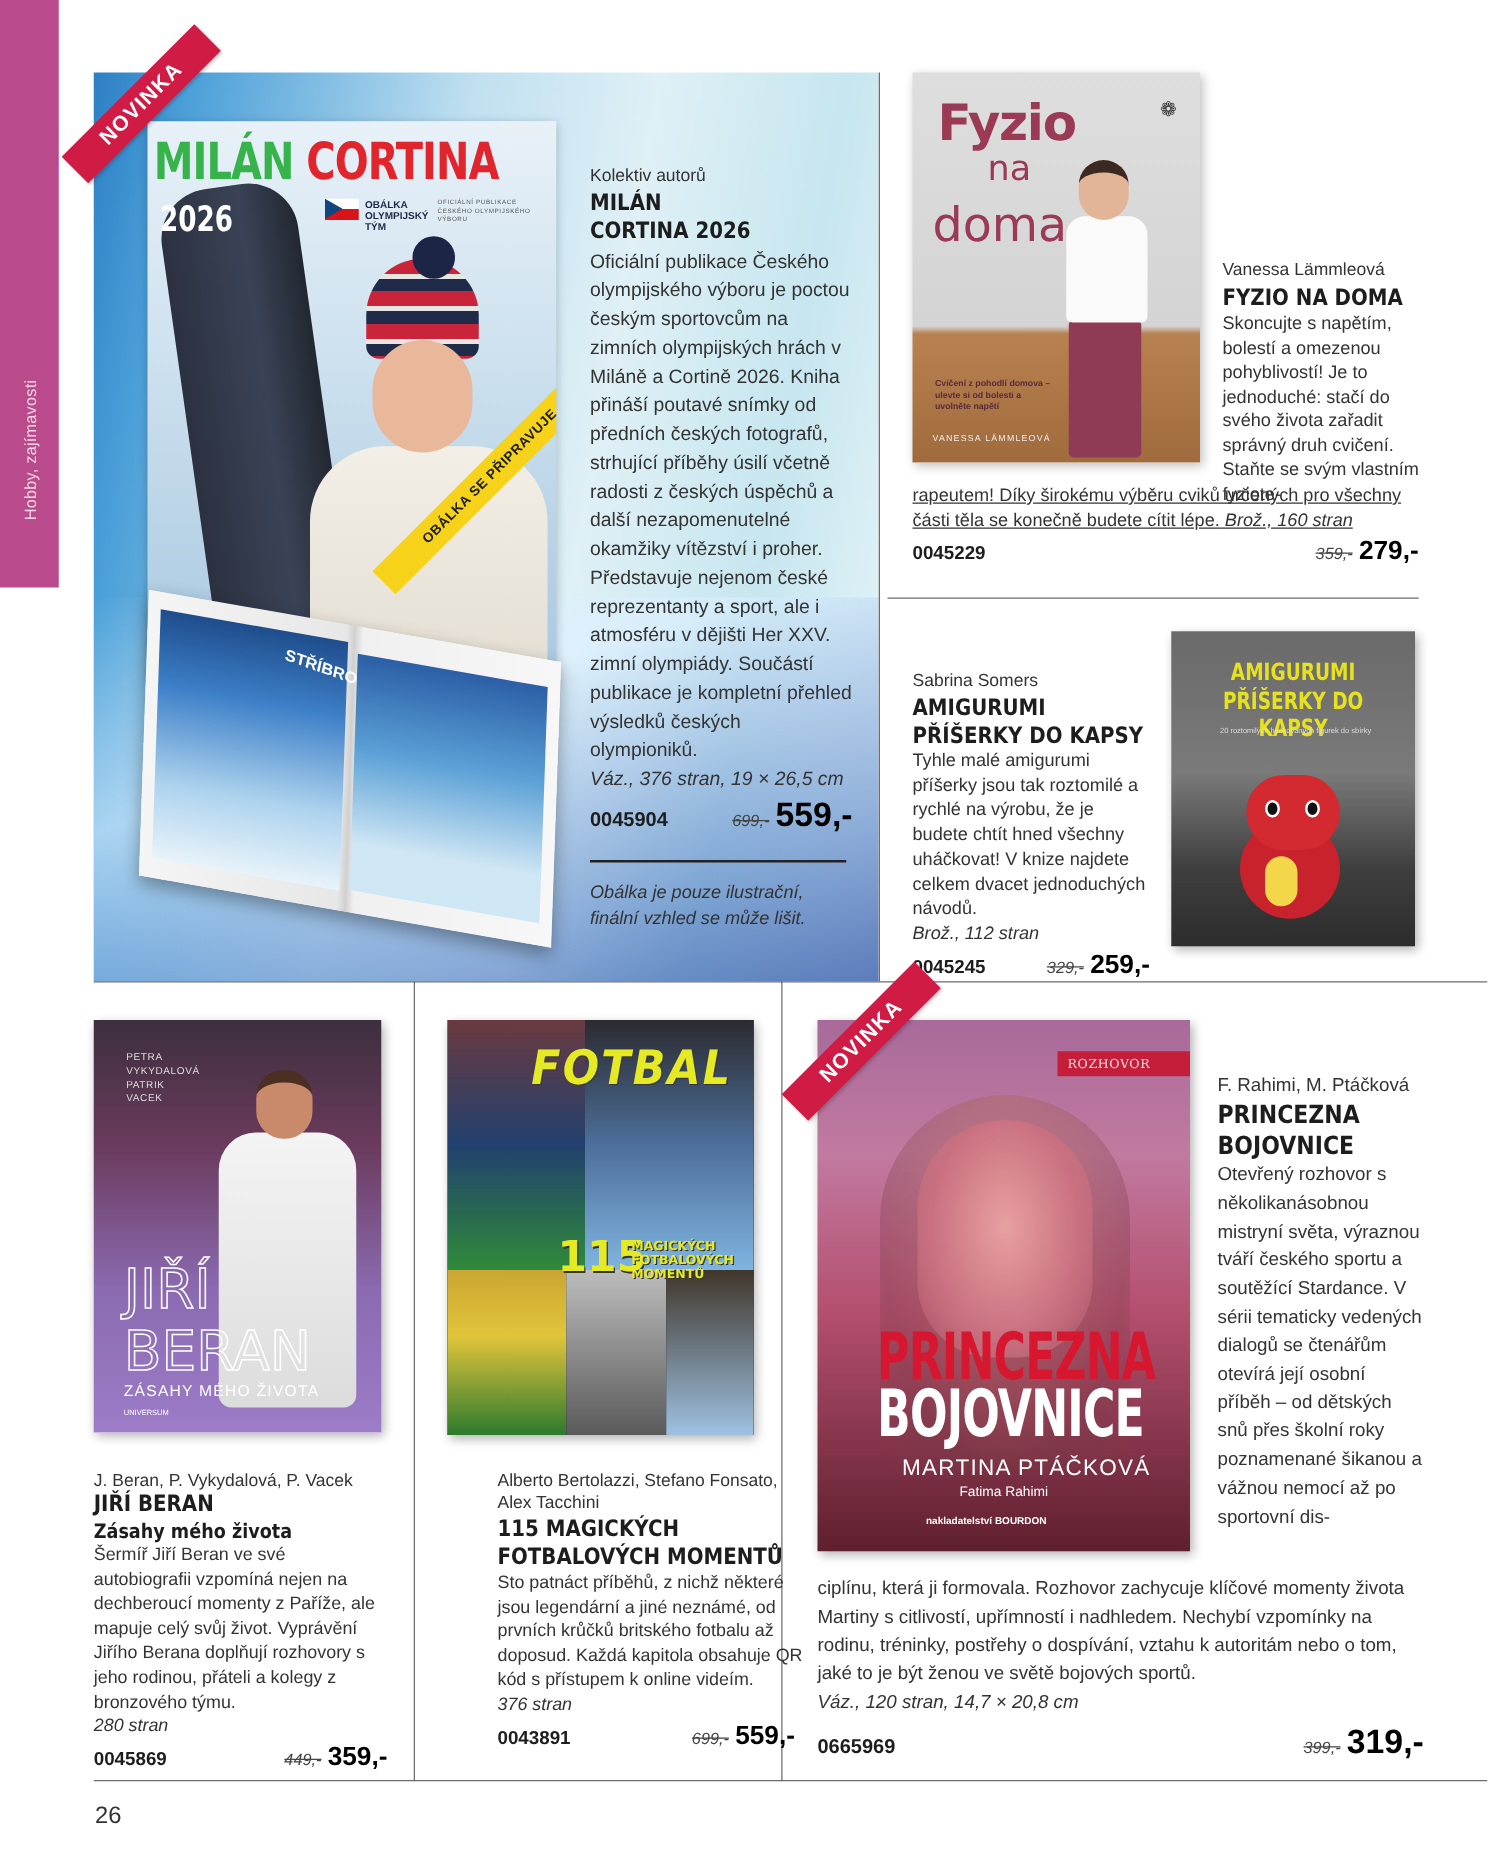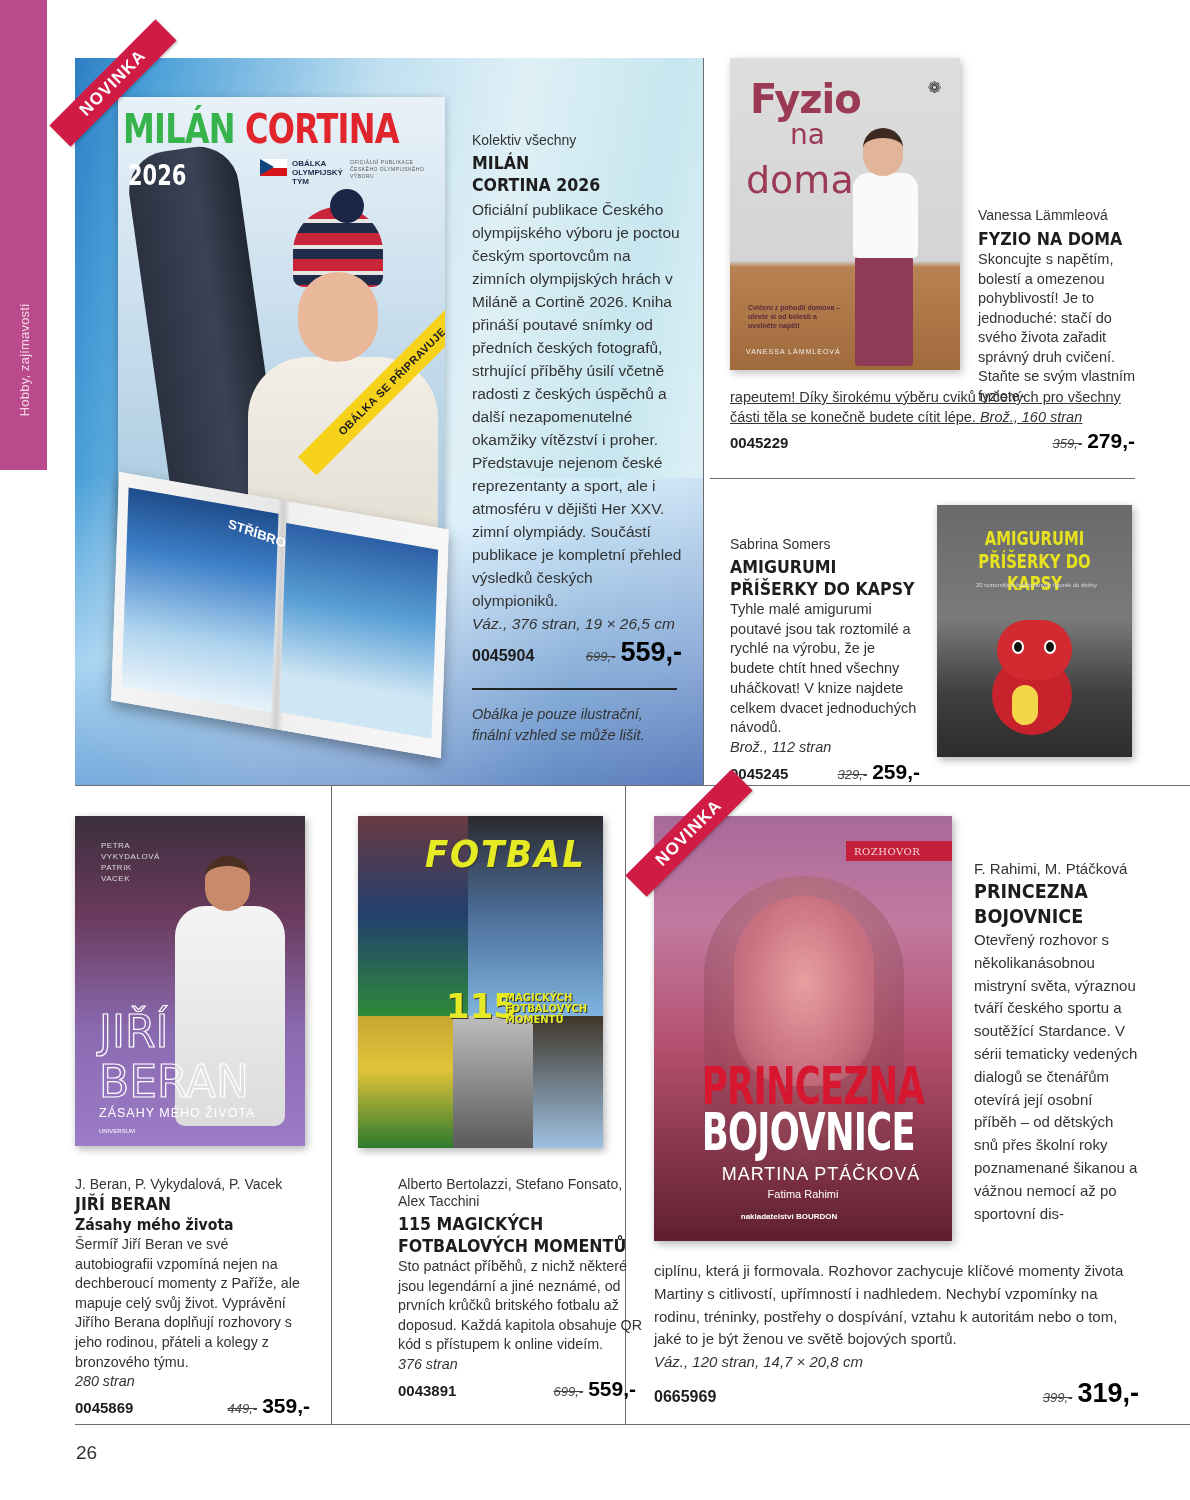--- a/index.html
+++ b/index.html
@@ -179,21 +179,21 @@
   <div class="page-l"></div>
   <div class="page-r"></div>
   <div class="stribro">STŘÍBRO</div>
 </div>
 
 <div class="ribbon ribbon-1">
   <span>NOVINKA</span>
 </div>
 
 <div class="feature-text">
-  <div class="author">Kolektiv všechny</div>
+  <div class="author">Kolektiv autorů</div>
   <div class="title" style="margin-top:3px">MILÁN</div>
   <div class="title">CORTINA 2026</div>
   <div class="desc" style="margin-top:2px">Oficiální publikace Českého olympijského výboru je poctou českým sportovcům na zimních olympijských hrách v Miláně a Cortině 2026. Kniha přináší poutavé snímky od předních českých fotografů, strhující příběhy úsilí včetně radosti z českých úspěchů a další nezapomenutelné okamžiky vítězství i proher. Představuje nejenom české reprezentanty a sport, ale i atmosféru v dějišti Her XXV. zimní olympiády. Součástí publikace je kompletní přehled výsledků českých olympioniků.</div>
   <div class="desc meta">Váz., 376 stran, 19 × 26,5 cm</div>
   <div class="code-row">
     <span class="code" style="font-size:16px">0045904</span>
     <span class="prices">
       <span class="old-price">699,-</span>
       <span class="new-price big">559,-</span>
     </span>
@@ -238,21 +238,21 @@
       <span class="old-price">359,-</span>
       <span class="new-price">279,-</span>
     </span>
   </div>
 </div>
 
 <div class="ami-text">
   <div class="author">Sabrina Somers</div>
   <div class="title" style="margin-top:3px">AMIGURUMI</div>
   <div class="title">PŘÍŠERKY DO KAPSY</div>
-  <div class="desc">Tyhle malé amigurumi poutavé jsou tak roztomilé a rychlé na výrobu, že je budete chtít hned všechny uháčkovat! V knize najdete celkem dvacet jednoduchých návodů.</div>
+  <div class="desc">Tyhle malé amigurumi příšerky jsou tak roztomilé a rychlé na výrobu, že je budete chtít hned všechny uháčkovat! V knize najdete celkem dvacet jednoduchých návodů.</div>
   <div class="desc meta">Brož., 112 stran</div>
   <div class="code-row">
     <span class="code">0045245</span>
     <span class="prices">
       <span class="old-price">329,-</span>
       <span class="new-price">259,-</span>
     </span>
   </div>
 </div>
 <div class="ami-cover">

